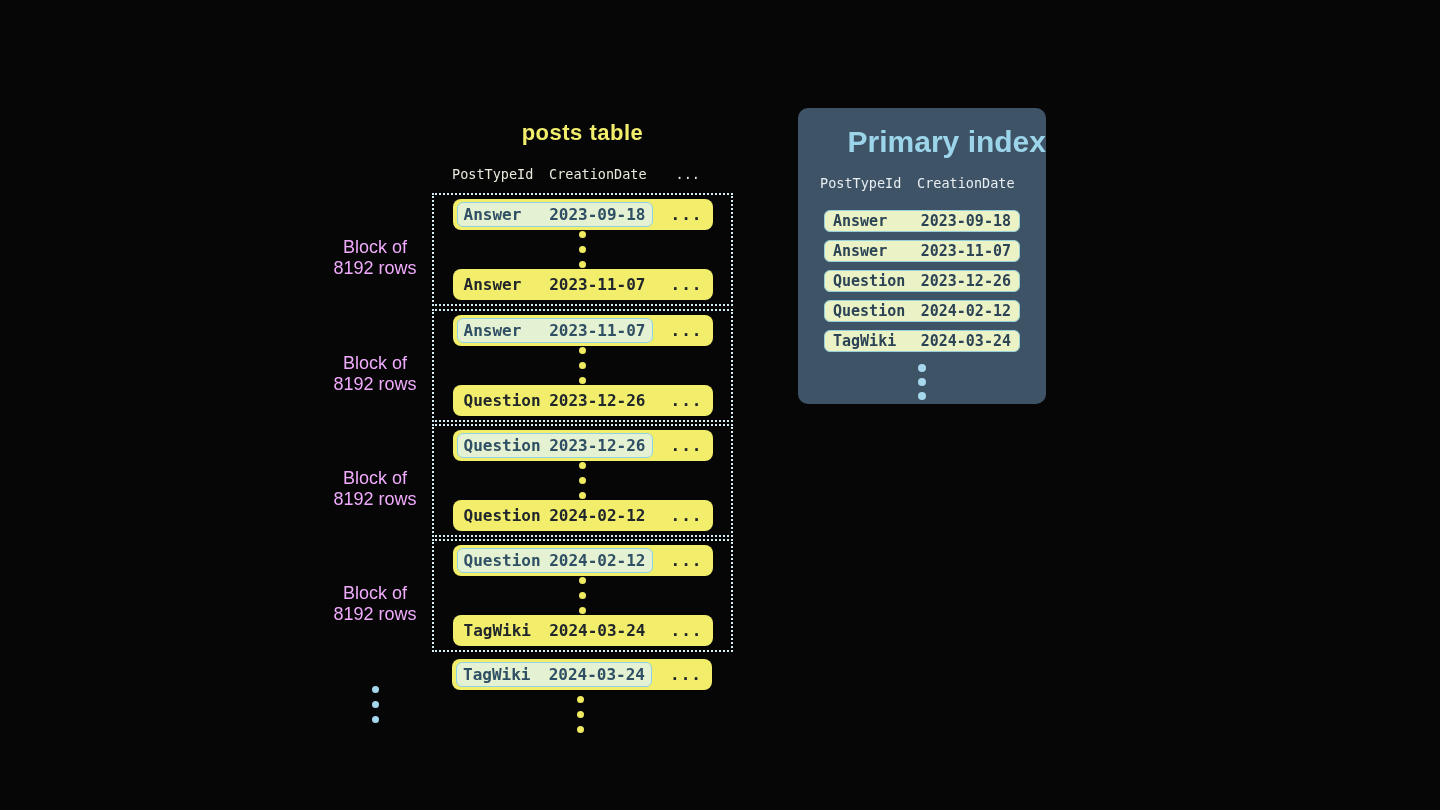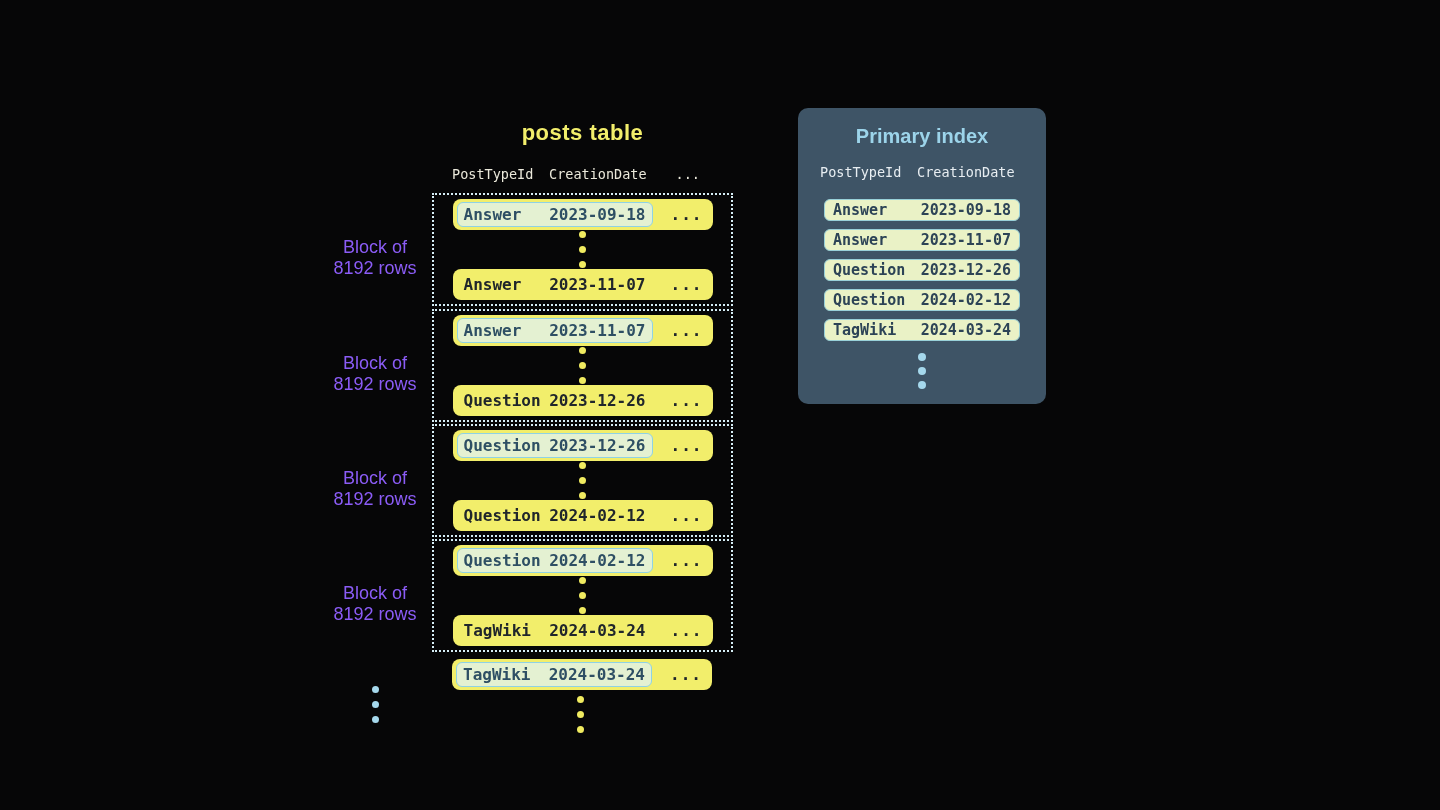--- a/index.html
+++ b/index.html
@@ -26,28 +26,28 @@
   .prow.hl .pgroup{background:#e4f1d2;border-color:#8fd2e4;color:#2e4f64;}
   .rowdots{margin-left:auto;letter-spacing:1px;}
 
   .vdots{display:flex;flex-direction:column;align-items:center;gap:8px;}
   .vdots i{width:7px;height:7px;border-radius:50%;background:#f0eb60;display:block;}
   .vdots.blue i{background:#a5d8ec;}
   .vdots.big i{width:8px;height:8px;}
   .abs{position:absolute;}
 
   .block-label{position:absolute;left:300px;width:150px;text-align:center;
-               color:#8b5cf6;font-size:18px;line-height:21px;font-weight:400;}
+               color:#f0abfc;font-size:18px;line-height:21px;font-weight:400;}
 
   .overflow-row{position:absolute;left:452px;top:659px;}
 
   
   .panel{position:absolute;left:798px;top:108px;width:248px;height:296px;
          background:#3e5466;border-radius:10px;box-sizing:border-box;}
-  .panel-title{margin-top:17px;text-align:center;color:#9cd4ea;font-size:20px;font-weight:700;}
+  .panel-title{margin-top:17px;text-align:right;color:#9cd4ea;font-size:30px;font-weight:700;}
   .panel-headers{margin:16px 0 0 22px;display:flex;color:#e8eef2;
                  font-family:"DejaVu Sans Mono",monospace;font-size:13.5px;}
   .panel-headers .ph-type{width:97px;}
   .panel-rows{margin:19px 0 0 26px;width:196px;display:flex;flex-direction:column;gap:8px;}
   .irow{height:22px;background:#eaf2c6;border:1.5px solid #98d0d8;border-radius:6px;
         display:flex;justify-content:space-between;align-items:center;padding:0 8px;
         box-sizing:border-box;font-family:"DejaVu Sans Mono",monospace;font-weight:700;
         font-size:15px;color:#2c4356;}
   .panel-dots{margin-top:12px;display:flex;justify-content:center;}
 </style>

